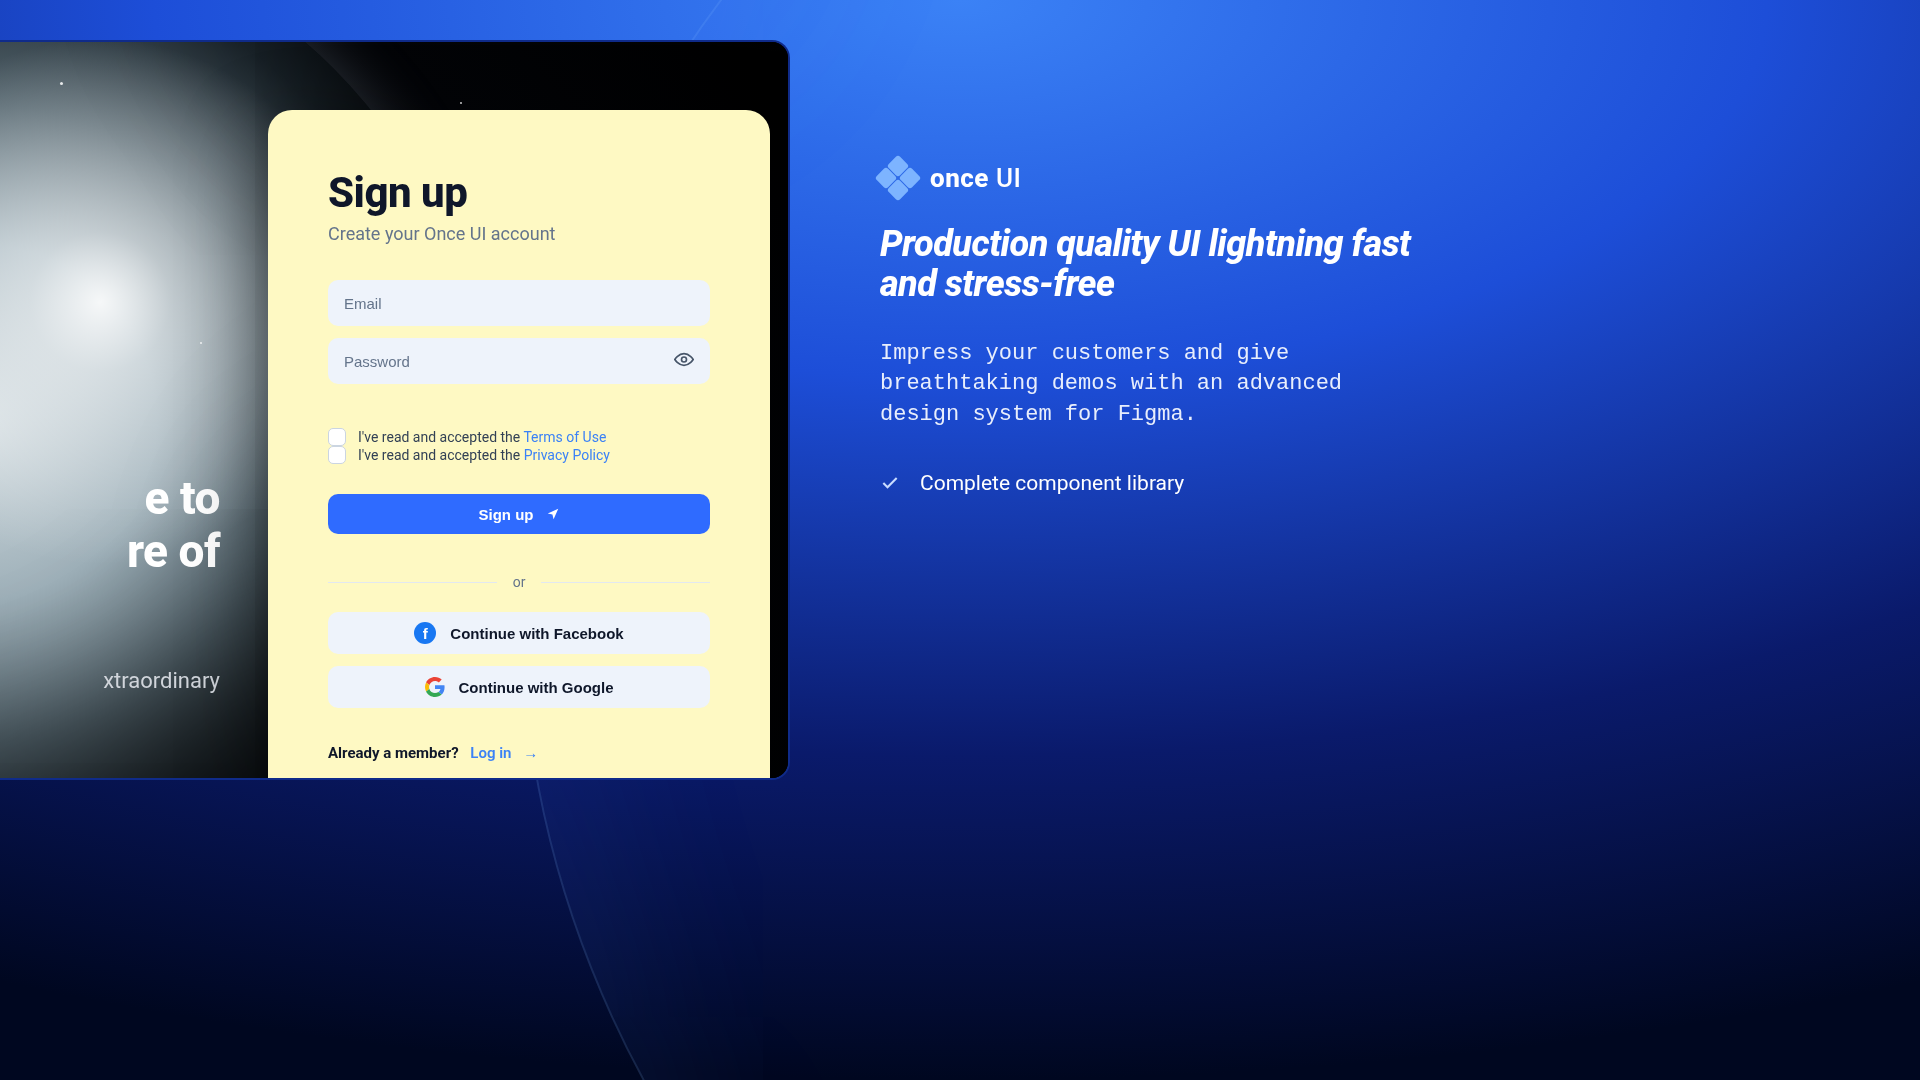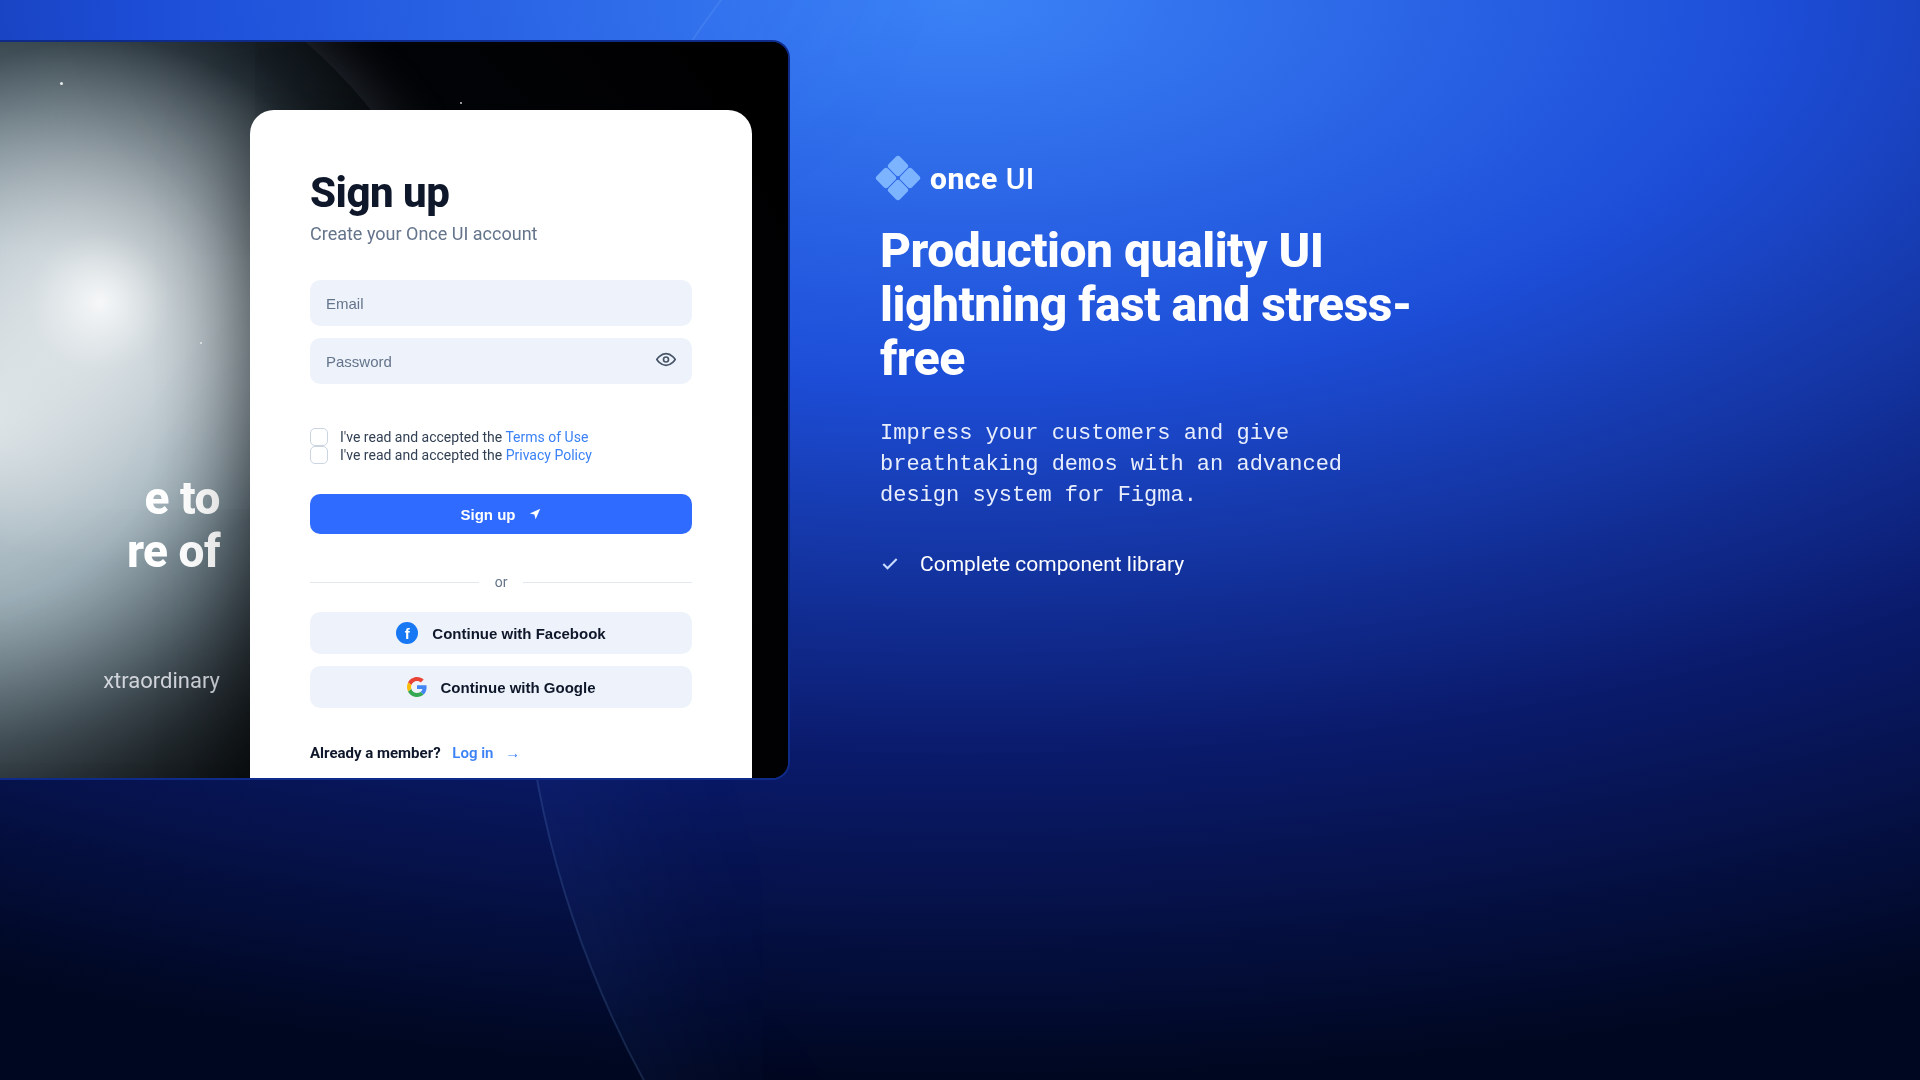--- a/index.html
+++ b/index.html
@@ -50,23 +50,23 @@
     left: -120px; top: 430px;
     color: #fff;
     text-align: right;
     width: 340px;
   }
   .hero-text h2 { font-size: 46px; font-weight: 800; line-height: 1.15; letter-spacing:-0.5px; }
   .hero-text p { margin-top: 90px; font-size: 22px; color: #d1d5db; }
 
   .card {
     position: absolute;
-    left: 250px; top: 68px;
+    left: 268px; top: 68px;
     width: 502px;
-    background: #ffffff;
+    background: #fef9c3;
     border-radius: 24px;
     padding: 58px 60px 44px 60px;
     box-shadow: 0 30px 80px rgba(0,0,0,0.5);
   }
   .card h1 { font-size: 42px; font-weight: 800; color: #0f172a; letter-spacing: -0.5px; }
   .card .subtitle { margin-top: 6px; font-size: 18px; color: #64748b; }
   .fields { margin-top: 36px; display:flex; flex-direction:column; gap:12px; }
   .field {
     position: relative;
     height: 46px;
@@ -116,23 +116,23 @@
 
   .right-pane {
     position: absolute;
     left: 880px; top: 160px;
     width: 560px;
     color:#fff;
   }
   .brand { display:flex; align-items:center; gap:14px; margin-bottom:28px; }
   .brand-logo { width:36px; height:36px; position:relative; }
   .brand-logo .d { position:absolute; width:16px; height:16px; background:#7db4ff; transform:rotate(45deg); border-radius:3px; }
-  .brand-text { font-size:30px; font-weight:500; letter-spacing:0.5px; }
+  .brand-text { font-size:26px; font-weight:500; letter-spacing:0.5px; }
   .brand-text b { font-weight:800; }
-  .headline { font-size:48px; font-weight:800; line-height:1.12; letter-spacing:-0.5px; }
+  .headline { font-size:36px; font-weight:800; line-height:1.12; letter-spacing:-0.5px;font-style:italic; }
   .sub { margin-top:34px; font-size:22px; line-height:1.4; color:#e8eefc; max-width:520px;font-family:Liberation Mono, monospace; }
   .feats { margin-top:40px; display:flex; flex-direction:column; gap:18px; }
   .feat { display:flex; align-items:center; gap:20px; font-size:21px; }
   .feat svg { width:20px; height:20px; flex:none; }
 </style>
 </head>
 <body>
 
 <div class="arc"></div>
 

